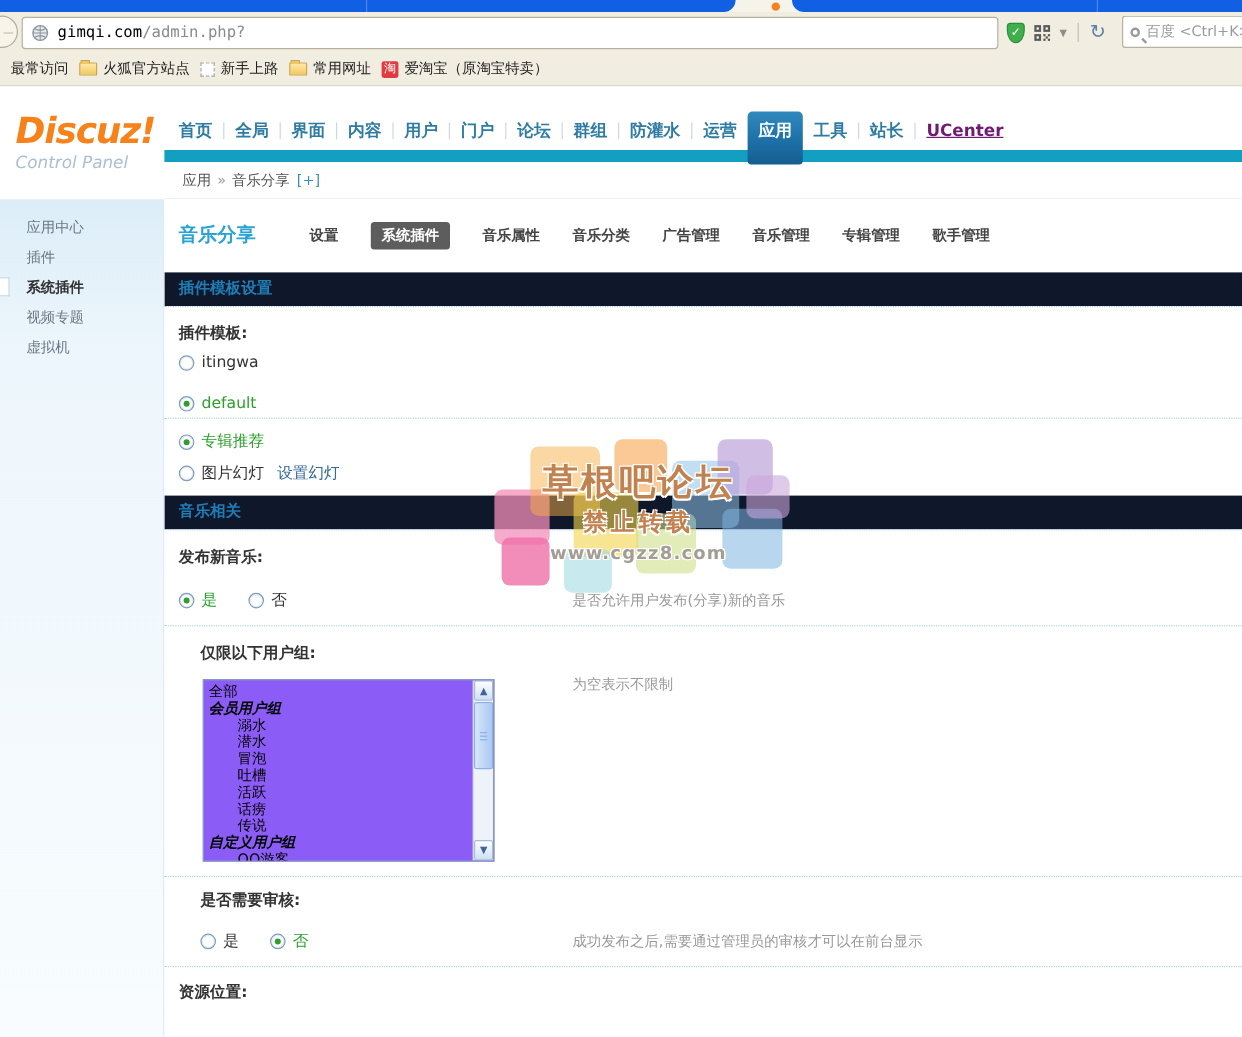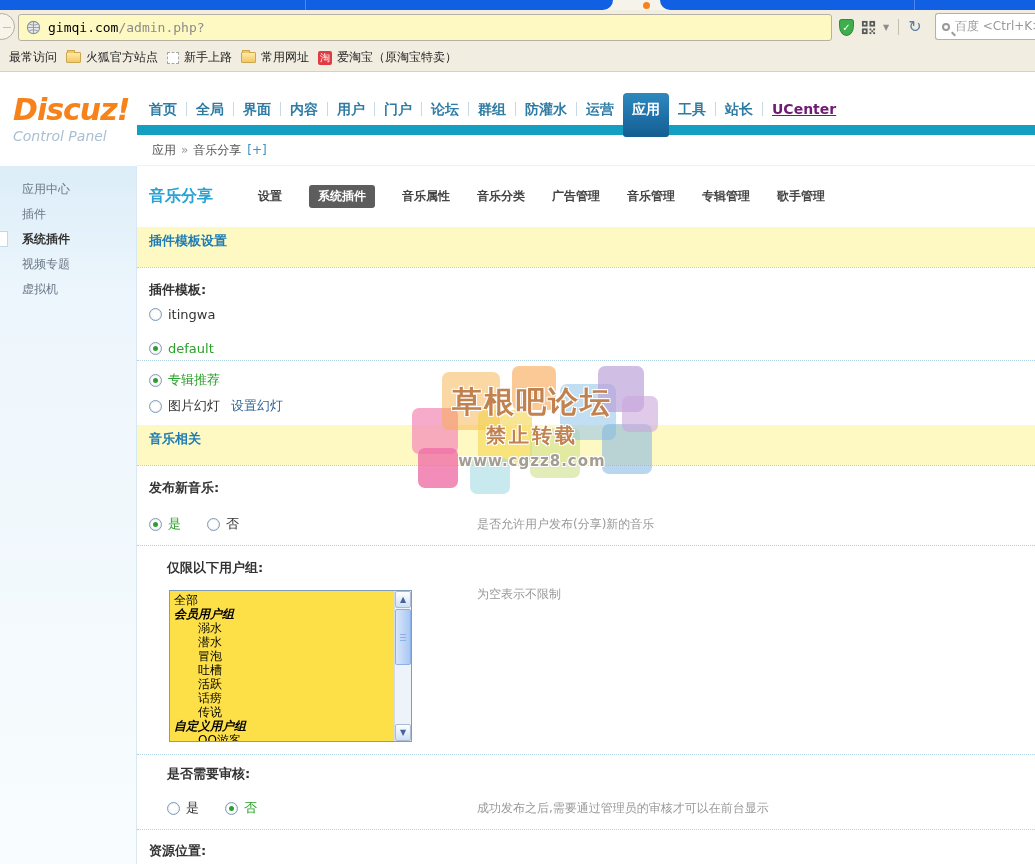--- a/index.html
+++ b/index.html
@@ -10,21 +10,21 @@
   .chrome { background:#f1eee1; border-bottom:1px solid #d6d2c2; height:72px; position:relative; }
   .tabstrip { height:10px; position:relative; background:#f6f4ea; }
   .tab-shape { position:absolute; top:0; height:10px; background:#1160e4; }
   .tab-shape.left { left:0; width:613px; border-radius:0 0 12px 0; }
   .tab-shape.right { left:660px; right:0; border-radius:0 0 0 12px; }
   .tab-div { position:absolute; top:0; height:10px; width:1px; background:#4f86f0; }
   .orange-dot { position:absolute; left:643px; top:2px; width:7px; height:7px; border-radius:50%; background:#f58220; }
   .addr-row { height:34px; display:flex; align-items:center; position:relative; }
   .back-circle { position:absolute; left:-12px; top:3px; width:27px; height:27px; border-radius:50%; border:1px solid #b2ac9c; background:#f7f4ea; }
   .back-circle::after { content:""; position:absolute; left:14px; right:3px; top:13px; height:1px; background:#c6c0b0; }
-  .urlbox { margin-left:18px; width:814px; height:27px; background:#fef9c3; border:1px solid #b7b1a2; border-radius:3px; display:flex; align-items:center; padding:0 7px; gap:7px; }
+  .urlbox { margin-left:18px; width:814px; height:27px; background:#ffffff; border:1px solid #b7b1a2; border-radius:3px; display:flex; align-items:center; padding:0 7px; gap:7px; }
   .globe { width:15px; height:15px; flex:0 0 auto; }
   .urltext { font-family:"DejaVu Sans Mono","Liberation Mono",monospace; font-size:13px; color:#000; white-space:nowrap; }
   .urltext .path { color:#8b8b8b; }
   .addr-icons { display:flex; align-items:center; gap:7px; margin-left:7px; }
   .shield { width:15px; height:17px; background:#3fae4c; border:1px solid #2d8c3a; border-radius:3px 3px 50% 50%/3px 3px 62% 62%; color:#fff; font-size:10px; font-weight:bold; text-align:center; line-height:15px; }
   .qr { width:15px; height:15px; color:#555; }
   .drop-arrow { font-size:8px; color:#8d8d8d; }
   .vdiv { width:1px; height:16px; background:#c4bfae; margin:0 2px; }
   .reload { font-size:16px; color:#5b7fa6; line-height:16px; }
   .searchbox { position:absolute; right:0; top:3px; width:100px; height:27px; background:#fff; border:1px solid #b7b1a2; border-right:none; border-radius:3px 0 0 3px; display:flex; align-items:center; gap:5px; padding:0 6px; overflow:hidden; }
@@ -60,37 +60,37 @@
   .side-item.active { font-weight:bold; color:#333; }
   .side-marker { position:absolute; left:0; top:4px; width:8px; height:16px; background:#fff; border:1px solid #c4d9e8; border-left:none; }
   .main { flex:1; position:relative; background:#fff; overflow:hidden; }
 
   .main-head { height:61px; display:flex; align-items:center; padding-left:12px; }
   .main-title { color:#29a3d3; font-size:16px; font-weight:bold; }
   .mtabs { display:flex; align-items:center; margin-left:45px; }
   .mtab { font-size:12px; font-weight:bold; color:#444; margin-right:27px; white-space:nowrap; }
   .mtab.active { background:#5d5d5d; color:#fff; padding:3px 9px; border-radius:3px; }
 
-  .band { height:40px; line-height:28px; padding-left:12px; background:#fef9c3; color:#1f7cb4; font-size:13px; font-weight:bold; }
+  .band { height:28px; line-height:28px; padding-left:12px; background:#0f172a; color:#1f7cb4; font-size:13px; font-weight:bold; }
   .dotted { border-bottom:1px dotted #aed2e4; }
 
   .group { position:relative; }
   .flabel { font-size:13px; font-weight:bold; color:#333; padding:13px 0 4px 12px; display:flex; align-items:center; gap:7px; }
   .flabel.indent { padding-left:30px; }
   .help-icon { width:14px; height:14px; background:#7c98de; border-radius:4px; color:#fff; font-size:10px; font-weight:bold; line-height:14px; text-align:center; }
   .radio-row { display:flex; align-items:center; gap:6px; padding:4px 0 4px 12px; font-size:13px; color:#333; }
   .radio-row.first { padding-top:10px; }
   .radio { width:13px; height:13px; border-radius:50%; border:1px solid #7d9cb8; background:#fff; position:relative; flex:0 0 auto; box-shadow:inset 0 0 0 1px #e8eef5; }
   .radio.sel::after { content:""; position:absolute; left:3px; top:3px; width:5px; height:5px; border-radius:50%; background:#2f9e2f; }
   .rlabel.green { color:#2aa12a; }
   .rgap { width:14px; }
   .inline-link { color:#336699; margin-left:5px; }
   .desc { position:absolute; left:340px; font-size:12px; color:#999; white-space:nowrap; }
 
-  .listbox { margin:9px 0 0 32px; width:243px; height:152px; border:1px solid #7f9db9; background:#fde047; position:relative; overflow:hidden; font-size:12px; }
+  .listbox { margin:9px 0 0 32px; width:243px; height:152px; border:1px solid #7f9db9; background:#8b5cf6; position:relative; overflow:hidden; font-size:12px; }
   .lb-items { padding:2px 20px 0 4px; line-height:14px; color:#000; }
   .lb-item.child { padding-left:24px; }
   .lb-item.groophead { font-weight:bold; font-style:italic; }
   .lb-scroll { position:absolute; top:0; right:0; width:17px; height:100%; background:#eef3fa; border-left:1px solid #d4dce8; }
   .lb-btn { position:absolute; left:0; width:16px; height:17px; background:linear-gradient(180deg,#fdfeff,#cfe0f5); border:1px solid #aabbd3; border-radius:2px; color:#44639c; font-size:8px; text-align:center; line-height:15px; }
   .lb-btn.up { top:0; }
   .lb-btn.down { bottom:0; }
   .lb-thumb { position:absolute; left:0; top:18px; width:16px; height:56px; background:linear-gradient(90deg,#d7e6fb,#a9c8f1); border:1px solid #8cb0e8; border-radius:2px; }
   .lb-thumb::after { content:""; position:absolute; left:4px; right:4px; top:24px; height:1px; background:#8cb0e8; box-shadow:0 3px 0 #8cb0e8,0 6px 0 #8cb0e8; }
 

